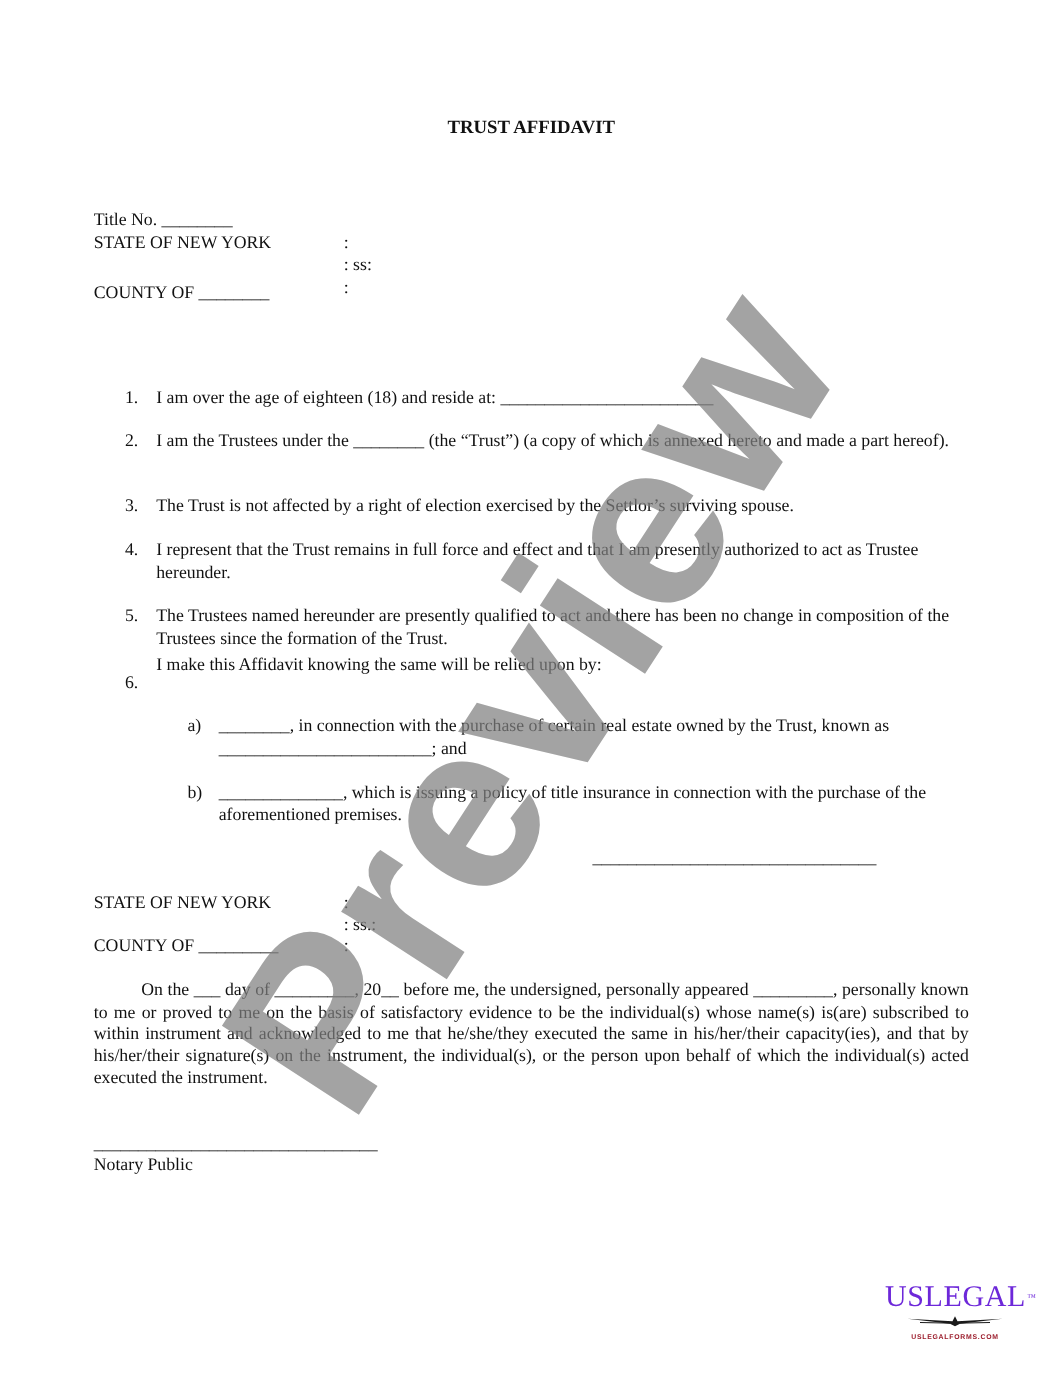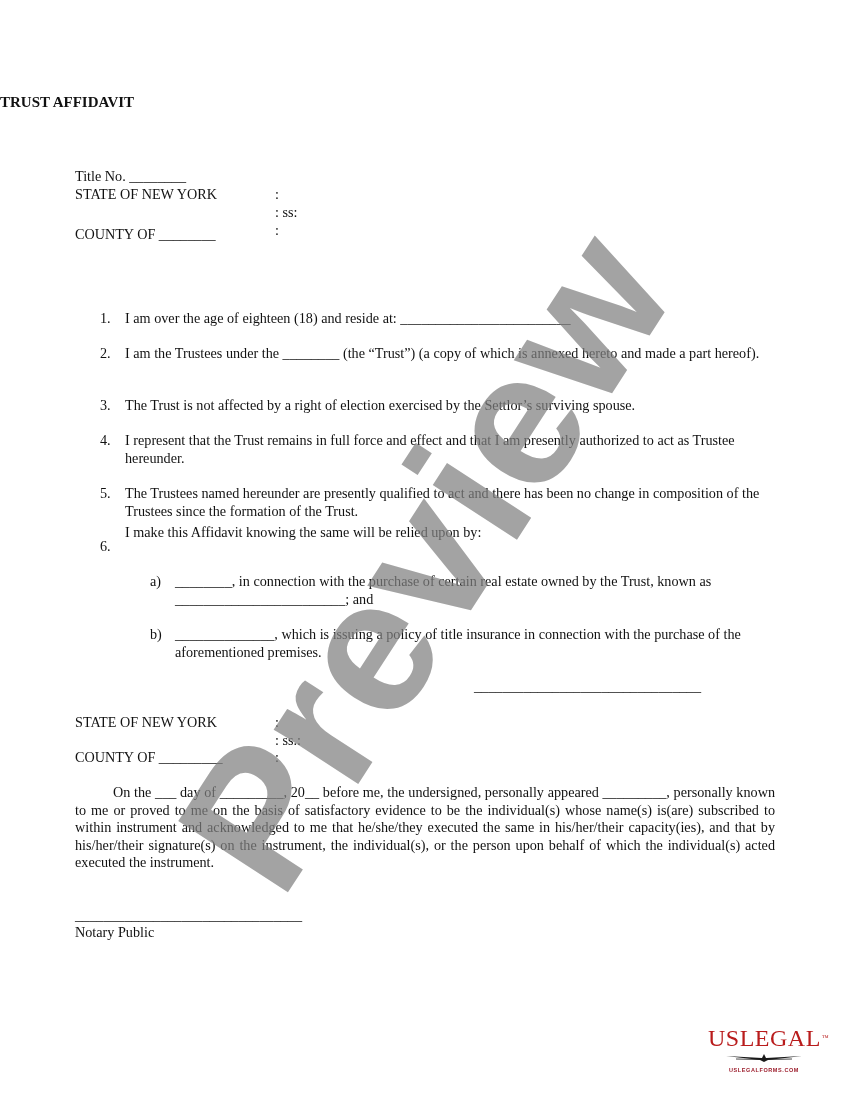--- a/index.html
+++ b/index.html
@@ -1,28 +1,28 @@
 <!DOCTYPE html>
 <html><head>
   <meta charset="utf-8">
   <style>
     html, body { margin: 0; padding: 0; background: #ffffff; }
     body { width: 850px; height: 1100px; position: relative; overflow: hidden;
       font-family: "Liberation Serif", "DejaVu Serif", serif; color: #111; font-size: 14.2px; }
     .page { position: absolute; left: 0; top: 0; width: 850px; height: 1100px; }
     .abs { position: absolute; white-space: nowrap; line-height: 17px; }
-    .title { left: 0; width: 850px; text-align: left; font-weight: bold; font-size: 15px; }
+    .title { left: 0; width: 850px; text-align: center; font-weight: bold; font-size: 15px; }
     .para { position: absolute; line-height: 17.5px; }
     .num { position: absolute; }
     .just { text-align: justify; text-align-last: left; }
     .watermark { position: absolute; left: 425px; top: 560px; transform: translate(-50%, -50%) rotate(-57deg);
       font-family: "Liberation Sans", "DejaVu Sans", sans-serif; font-weight: bold; font-size: 190px;
       color: rgba(128,128,128,0.72); letter-spacing: 2px; white-space: nowrap; pointer-events: none; }
     .logo { position: absolute; left: 708px; top: 1026px; width: 112px; height: 44px; text-align: center; }
-    .logo-main { font-family: "Liberation Serif", serif; font-size: 24px; color: #b91c1c; letter-spacing: 0.5px; line-height: 24px; }
+    .logo-main { font-family: "Liberation Serif", serif; font-size: 24px; color: #6d28d9; letter-spacing: 0.5px; line-height: 24px; }
     .logo-main .tm { font-size: 7px; vertical-align: top; margin-left: 1px; }
     .logo-eagle { height: 10px; margin: 1px auto 0; }
     .logo-sub { font-family: "Liberation Sans", sans-serif; font-size: 5.5px; color: #9b1b2a; letter-spacing: 0.6px; font-weight: bold; line-height: 7px; }
   </style>
 </head>
 <body>
 
 <div class="page">
 
   <div class="abs title" style="top:94px;">TRUST AFFIDAVIT</div>

